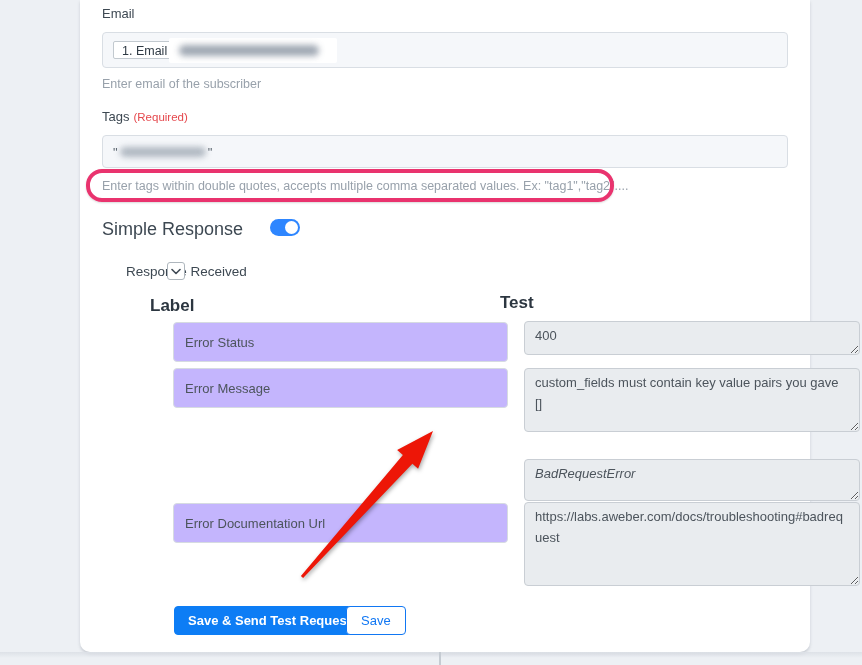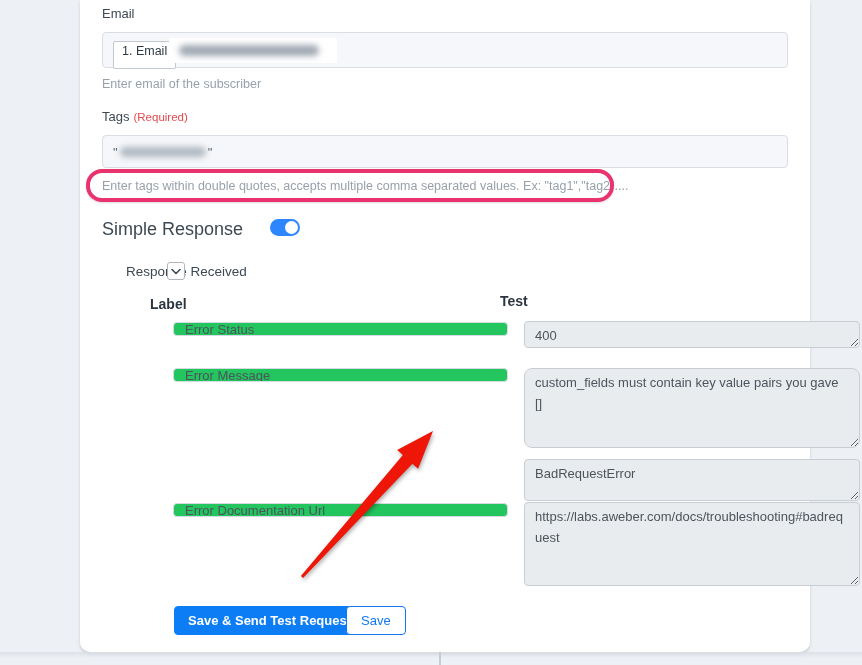--- a/index.html
+++ b/index.html
@@ -20,21 +20,21 @@
 
   .field-label { position:absolute; font-size:13px; color:#3d4852; }
   .helper { position:absolute; font-size:12.5px; color:#98a1ab; }
 
   .input-shell {
     position:absolute; background:#f5f7fa; border:1px solid #d9dee4;
     border-radius:4px;
   }
 
   .token {
-    position:absolute; left:10px; top:8px; height:28px;
+    position:absolute; left:10px; top:8px; height:18px;
     background:#ffffff; border:1px solid #c2c9cf; border-radius:2px;
     font-size:12.5px; color:#2f3a44; line-height:18px; padding:0 8px;
     white-space:nowrap;
   }
   .redact-strip {
     position:absolute; left:66px; top:5px; width:168px; height:25px;
     background:#ffffff; border-radius:2px; overflow:hidden;
   }
   .redact-blob {
     position:absolute; top:7px; left:10px; height:11px; width:140px;
@@ -65,25 +65,25 @@
     position:absolute; right:2px; top:2px; width:13px; height:13px;
     background:#ffffff; border-radius:50%;
   }
 
   .chev-box {
     position:absolute; left:93px; top:262px; width:18px; height:18px;
     background:#fff; border:1px solid #aeb6bd; border-radius:3px;
     display:flex; align-items:center; justify-content:center; cursor:pointer;
   }
 
-  .col-header { position:absolute; font-size:14px; font-weight:bold; color:#2c3640;padding-left:48px; }
+  .col-header { position:absolute; font-size:17px; font-weight:bold; color:#2c3640;padding-left:48px; }
 
   .label-input {
-    position:absolute; left:93px; width:335px; height:14px;
-    background:#22c55e; border:1px solid #d6dbe1; border-radius:4px;
+    position:absolute; left:93px; width:335px; height:40px;
+    background:#c4b5fd; border:1px solid #d6dbe1; border-radius:4px;
     font-family:"Liberation Sans","DejaVu Sans",sans-serif;
     font-size:13px; color:#4c545c; padding:0 11px; outline:none;
   }
   .value-area {
     position:absolute; left:444px; width:336px;
     background:#e9ecef; border:1px solid #c9ced4; border-radius:4px;
     font-family:"Liberation Sans","DejaVu Sans",sans-serif;
     font-size:13px; color:#4c545c; line-height:1.6;
     padding:4px 10px; overflow:hidden; resize:both;
     overflow-wrap:break-word; word-break:break-word;
@@ -146,26 +146,26 @@
     <div class="helper" style="left:22px; top:179px;">Enter tags within double quotes, accepts multiple comma separated values. Ex: "tag1","tag2"....</div>
 
     <div class="field-label" style="left:22px; top:219px; font-size:18px;">Simple Response</div>
 
     <div class="field-label" style="left:46px; top:264px; font-size:13.5px;">Response Received</div>
 
     <div class="col-header" style="left:22px; top:296px;">Label</div>
     <div class="col-header" style="left:372px; top:293px;">Test</div>
 
     <input class="label-input" style="top: 322px;" readonly="" value="Error Status">
-    <textarea class="value-area" style="top: 321px; height: 27px;" readonly="">400</textarea>
+    <textarea class="value-area" style="top: 321px; height: 34px;" readonly="">400</textarea>
 
     <input class="label-input" style="top: 368px;" readonly="" value="Error Message">
-    <textarea class="value-area" style="top: 368px; height: 80px; border-radius: 8px;" readonly="">custom_fields must contain key value pairs you gave []</textarea>
+    <textarea class="value-area" style="top: 368px; height: 64px;" readonly="">custom_fields must contain key value pairs you gave []</textarea>
 
-    <textarea class="value-area" style="top: 459px; height: 42px;" readonly="">BadRequestError</textarea>
+    <textarea class="value-area" style="top: 459px; height: 42px; font-style: italic;" readonly="">BadRequestError</textarea>
 
     <input class="label-input" style="top: 503px;" readonly="" value="Error Documentation Url">
     <textarea class="value-area" style="top: 502px; height: 84px;" readonly="">https://labs.aweber.com/docs/troubleshooting#badrequest</textarea>
 
     <button class="btn-primary">Save &amp; Send Test Request</button>
     <button class="btn-secondary">Save</button>
   </div>
 
   <div class="toggle" style="left:270px; top:219px;">
     <div class="knob"></div>

